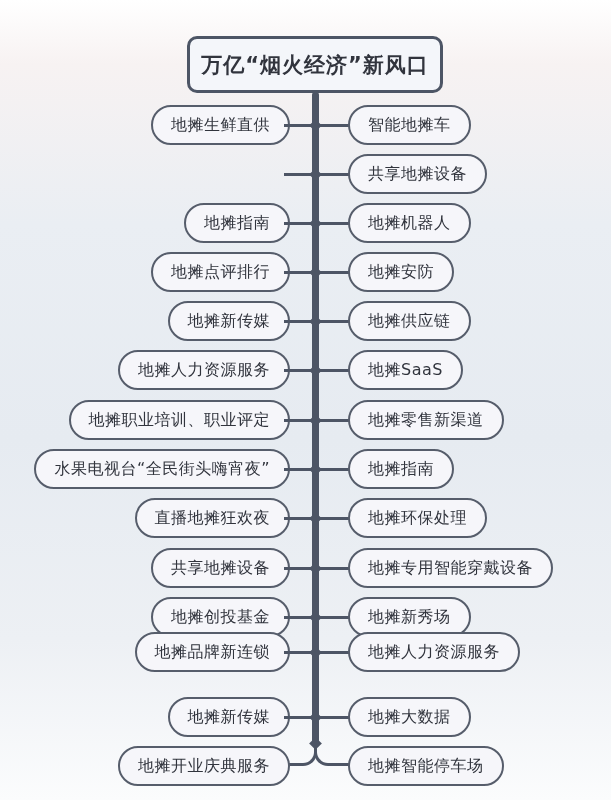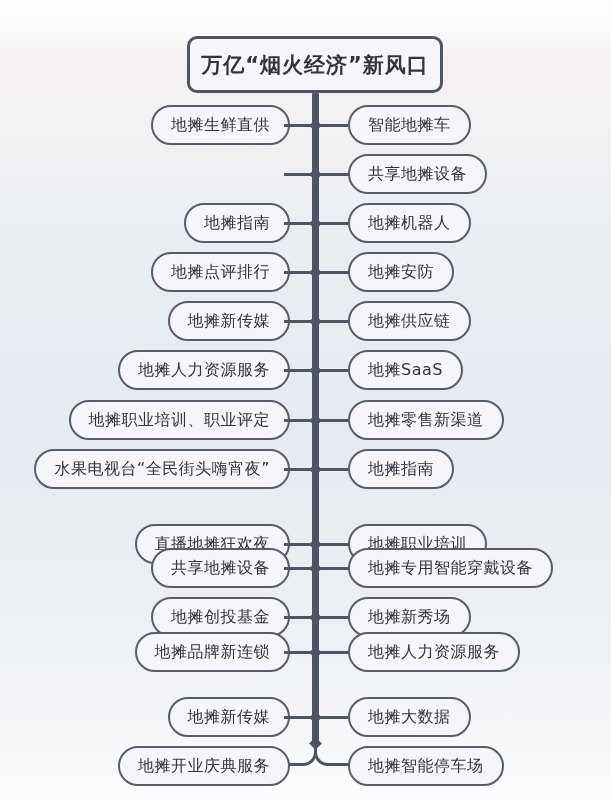--- a/index.html
+++ b/index.html
@@ -232,32 +232,32 @@
     <div class="conn-left"></div>
     <div class="joint"></div>
     <div class="conn-right"></div>
     <div class="cell-right">
         <div class="node">
           <span>地摊指南</span>
         </div>
       </div>
   </div>
 
-  <div class="row" style="top:524px">
+  <div class="row" style="top:498px">
     <div class="cell-left">
         <div class="node">
           <span>直播地摊狂欢夜</span>
         </div>
       </div>
     <div class="conn-left"></div>
     <div class="joint"></div>
     <div class="conn-right"></div>
     <div class="cell-right">
         <div class="node">
-          <span>地摊职业培训</span>
+          <span>地摊环保处理</span>
         </div>
       </div>
   </div>
 
   <div class="row" style="top:548px">
     <div class="cell-left">
         <div class="node">
           <span>共享地摊设备</span>
         </div>
       </div>

